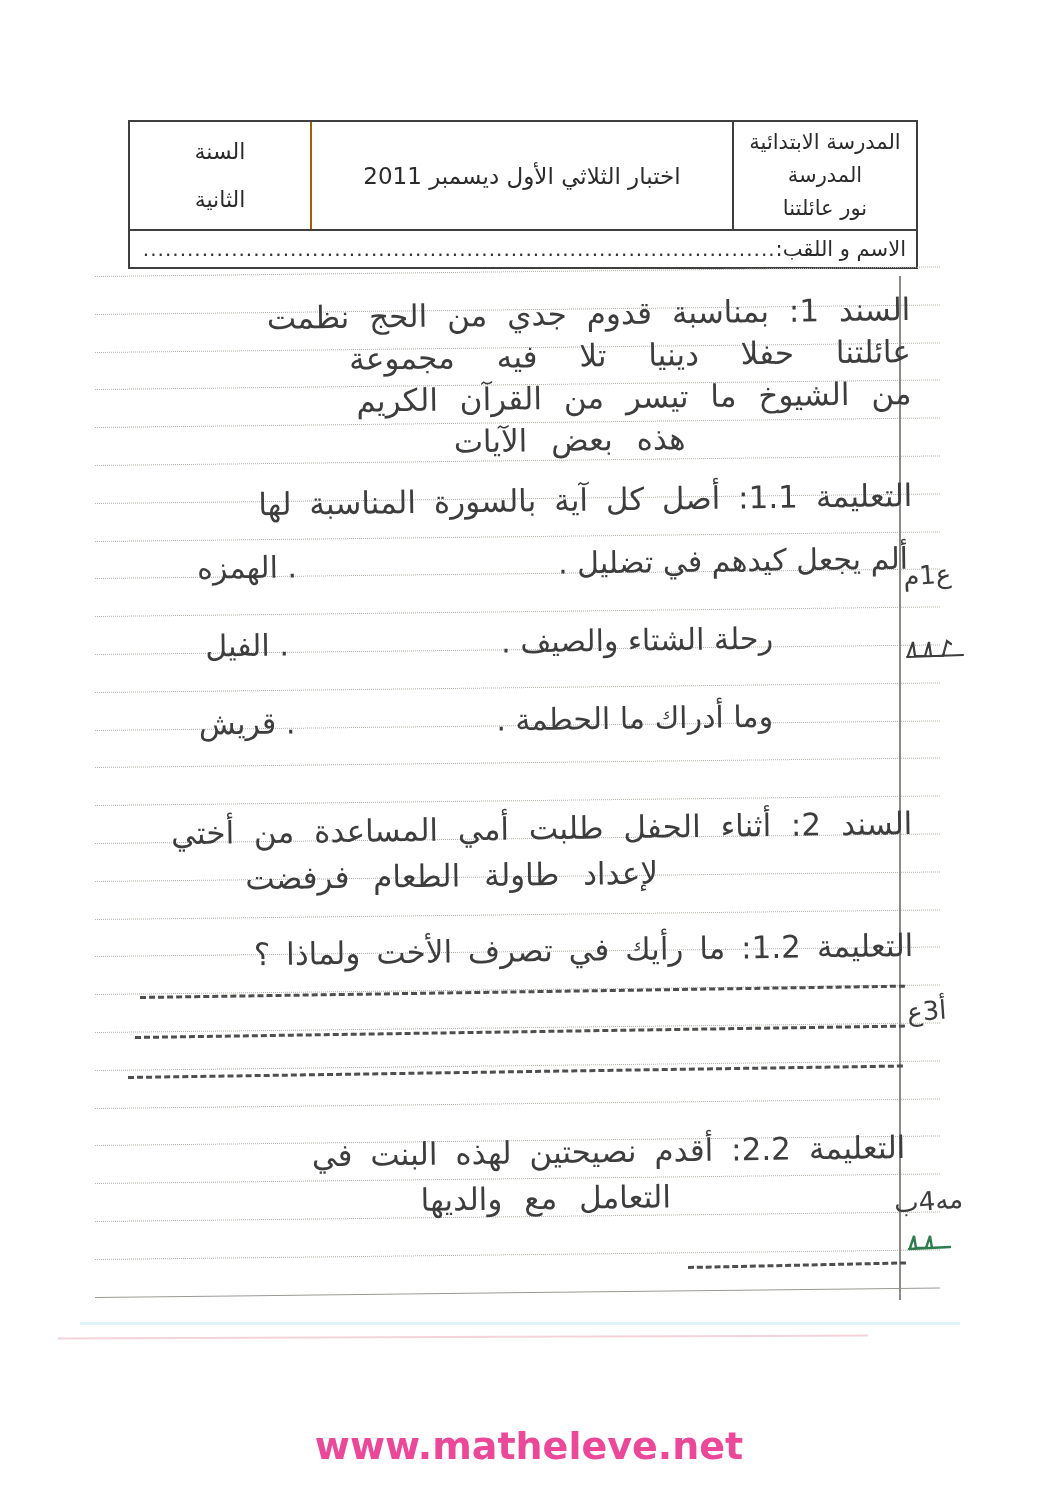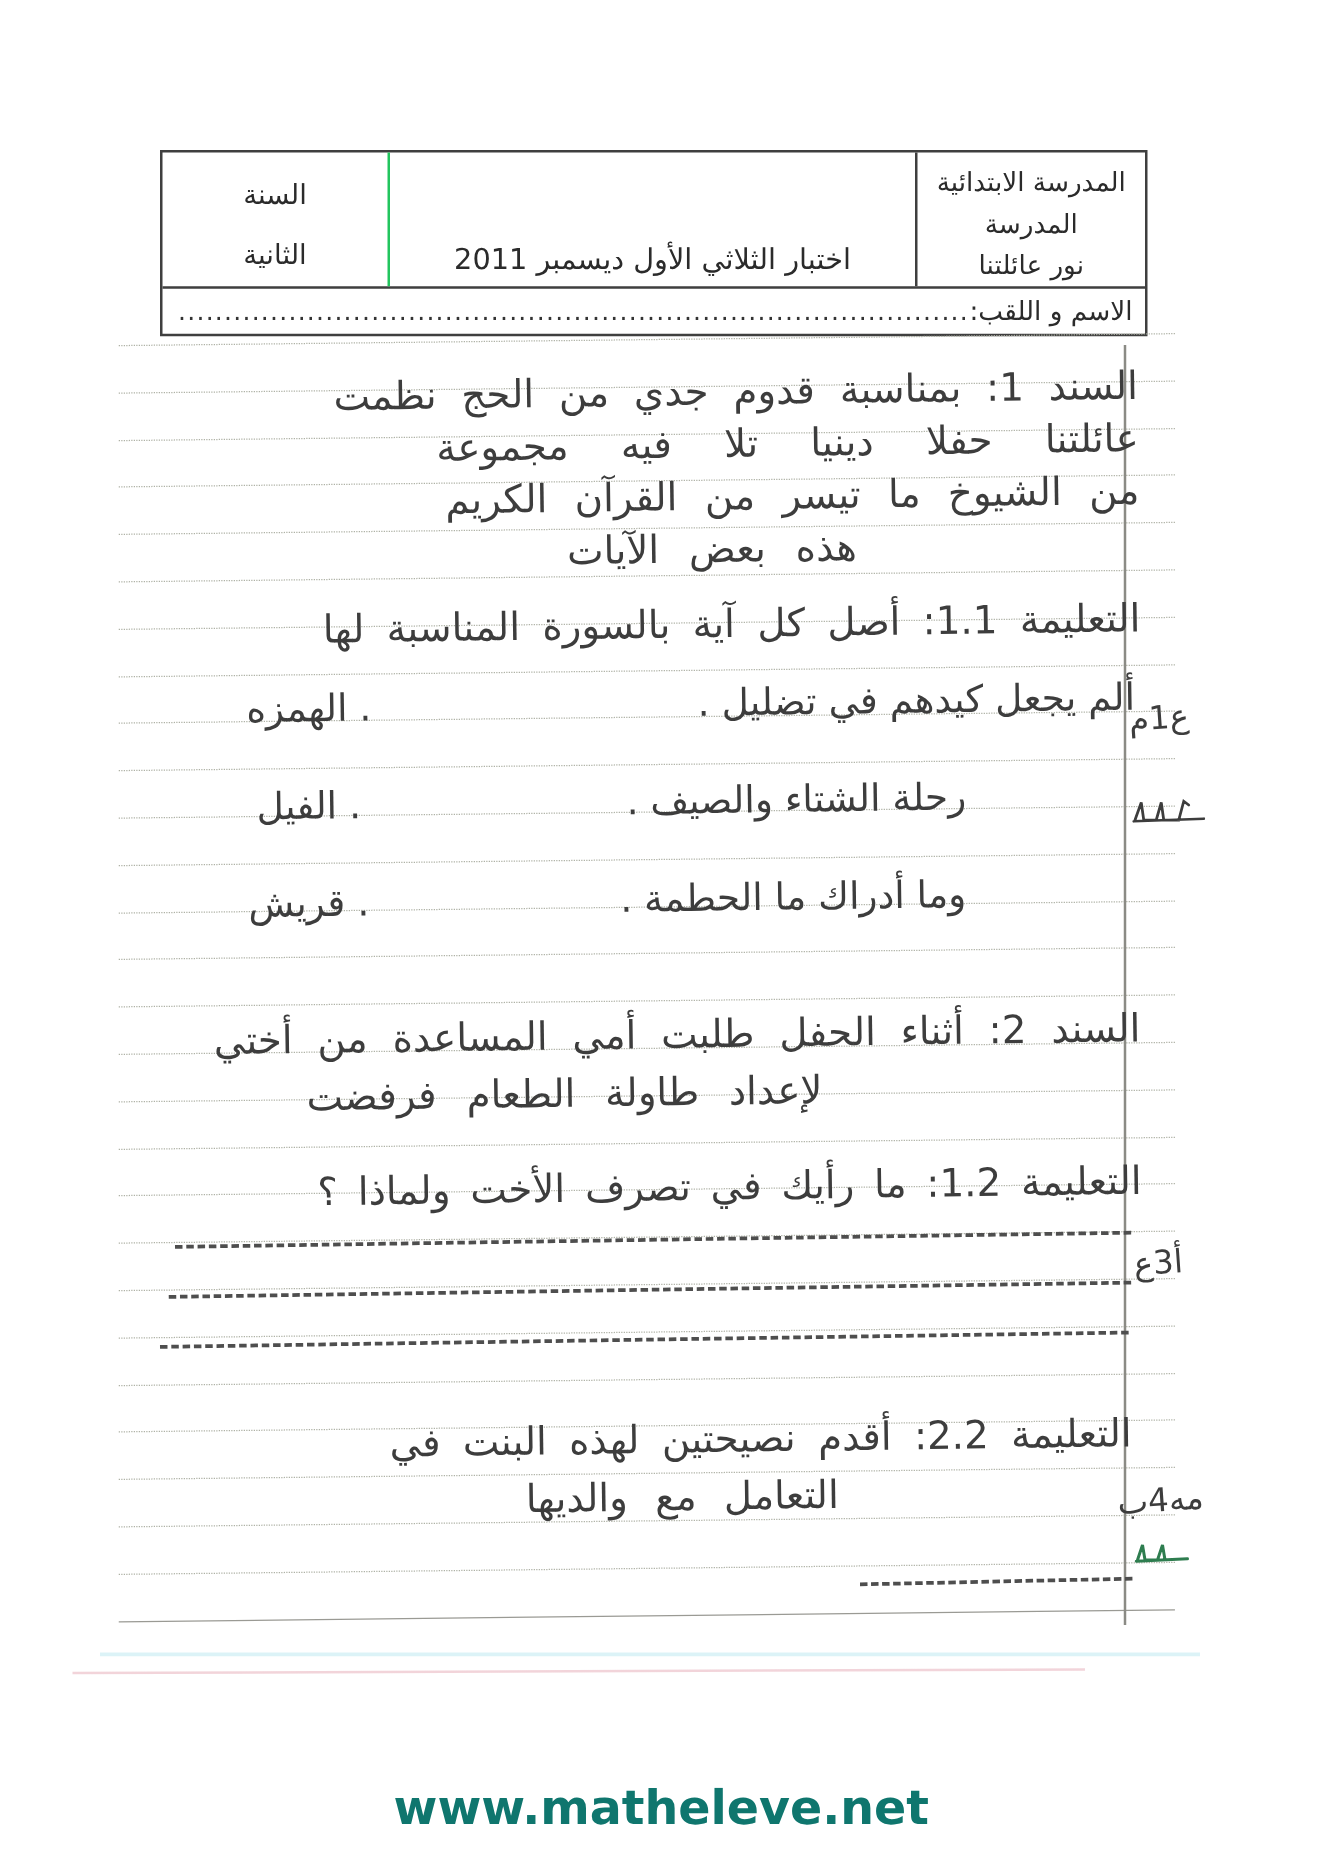--- a/index.html
+++ b/index.html
@@ -7,23 +7,23 @@
   .sheet{
     position:relative;width:1058px;height:1497px;margin:0 auto;
     background:#ffffff;overflow:hidden;color:#2b2b2b;
   }
   
   .hdr-table{
     position:absolute;left:128px;top:120px;width:790px;
     border:2px solid #3f3f3f;direction:rtl;background:#fff;
   }
   .hdr-row1{display:flex;flex-direction:row;height:107px;}
-  .cell{display:flex;flex-direction:column;justify-content:flex-end;align-items:center;text-align:center;}
+  .cell{display:flex;flex-direction:column;justify-content:center;align-items:center;text-align:center;}
   .cell-school{width:184px;border-left:2px solid #3f3f3f;font-size:21px;line-height:33px;}
-  .cell-exam{flex:1;border-left:2px solid #22c55e;font-size:23px;line-height:42px;}
+  .cell-exam{flex:1;border-left:2px solid #a16207;font-size:23px;line-height:42px;}
   .cell-year{width:180px;font-size:22px;line-height:48px;}
   .hdr-name{
     border-top:2px solid #3f3f3f;height:38px;display:flex;align-items:center;
     direction:rtl;padding:0 10px;font-size:21px;white-space:nowrap;overflow:hidden;
   }
   .hdr-name .dots{flex:1;overflow:hidden;letter-spacing:1px;font-size:20px;color:#333;}
   
   .paper{position:absolute;left:95px;top:276px;width:845px;height:1035px;}
   .rule{
     position:absolute;left:0;width:845px;height:0;
@@ -67,21 +67,21 @@
   .mnote{position:absolute;direction:rtl;color:#3d3d3d;font-size:26px;white-space:nowrap;transform:rotate(-4deg);}
   .n1{left:903px;top:560px;}
   .n2{left:907px;top:996px;}
   .n3{left:894px;top:1186px;}
   .tally{position:absolute;}
   .t1{left:905px;top:636px;}
   .t2{left:906px;top:1232px;}
   
   .footer-url{
     position:absolute;left:0;top:1424px;width:100%;text-align:center;
-    font-size:38px;font-weight:bold;color:#0f766e;letter-spacing:0px;
+    font-size:38px;font-weight:bold;color:#ec4899;letter-spacing:0px;
   }
 </style>
 </head>
 <body>
 
 <div class="sheet">
 
   <div class="hdr-table">
     <div class="hdr-row1">
       <div class="cell cell-school">

